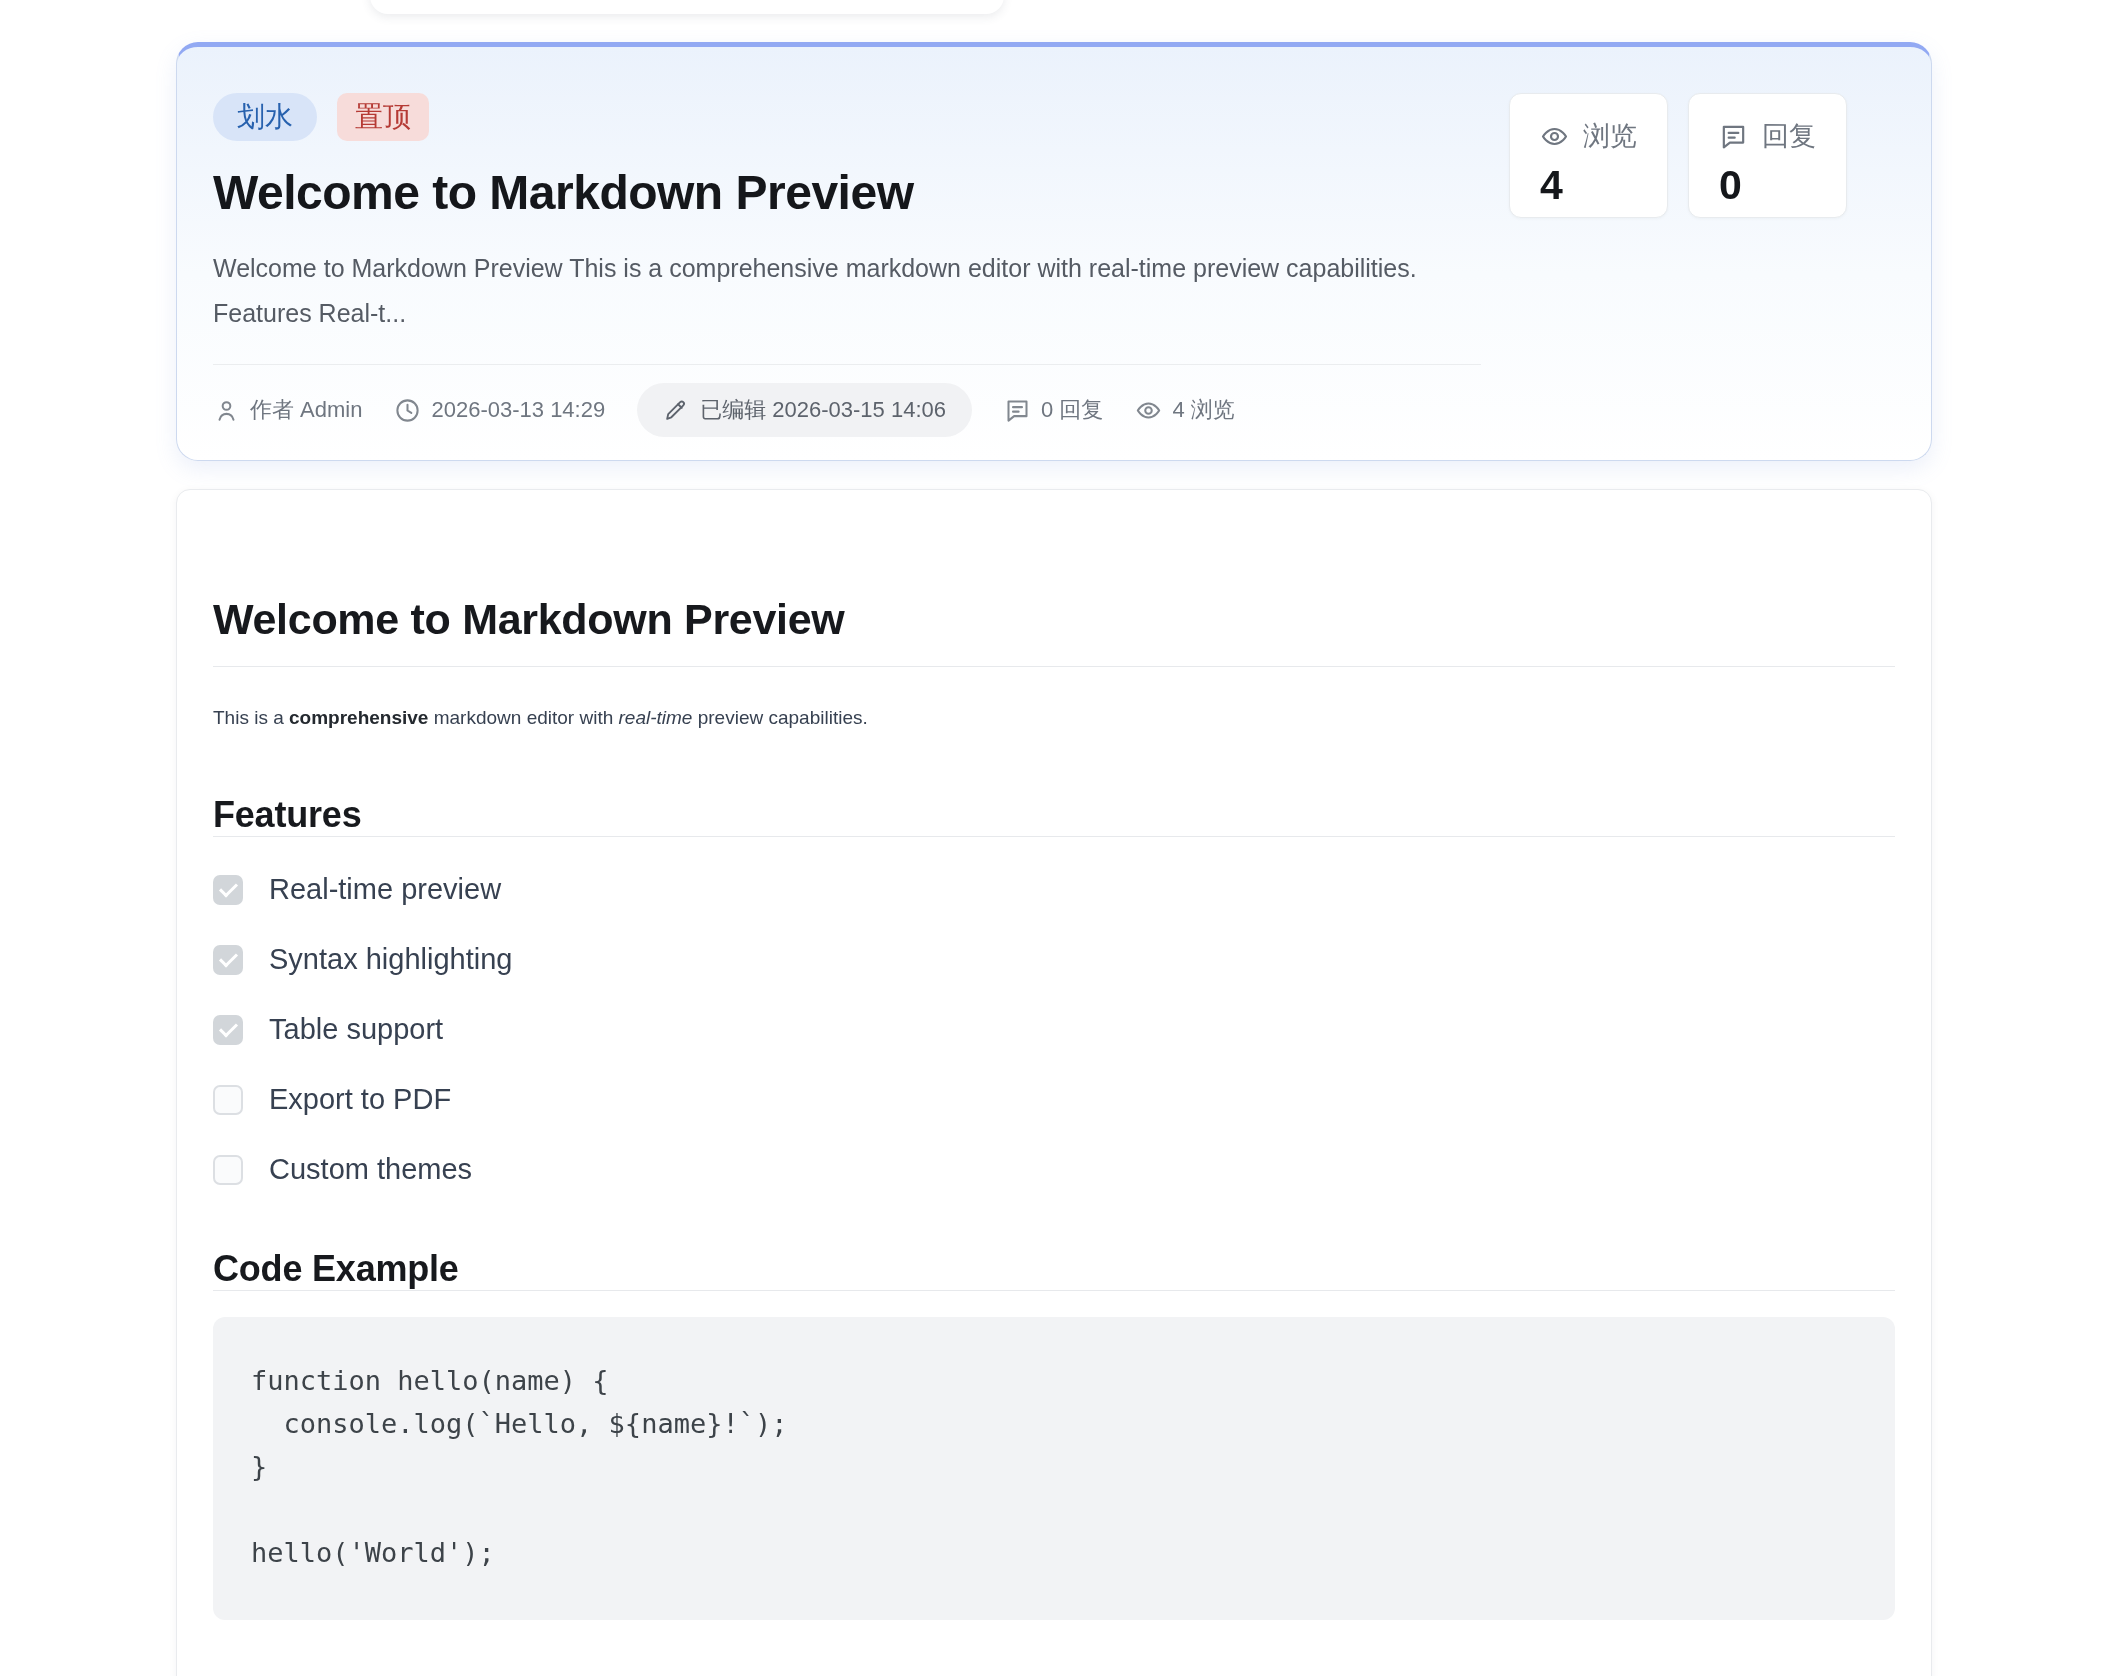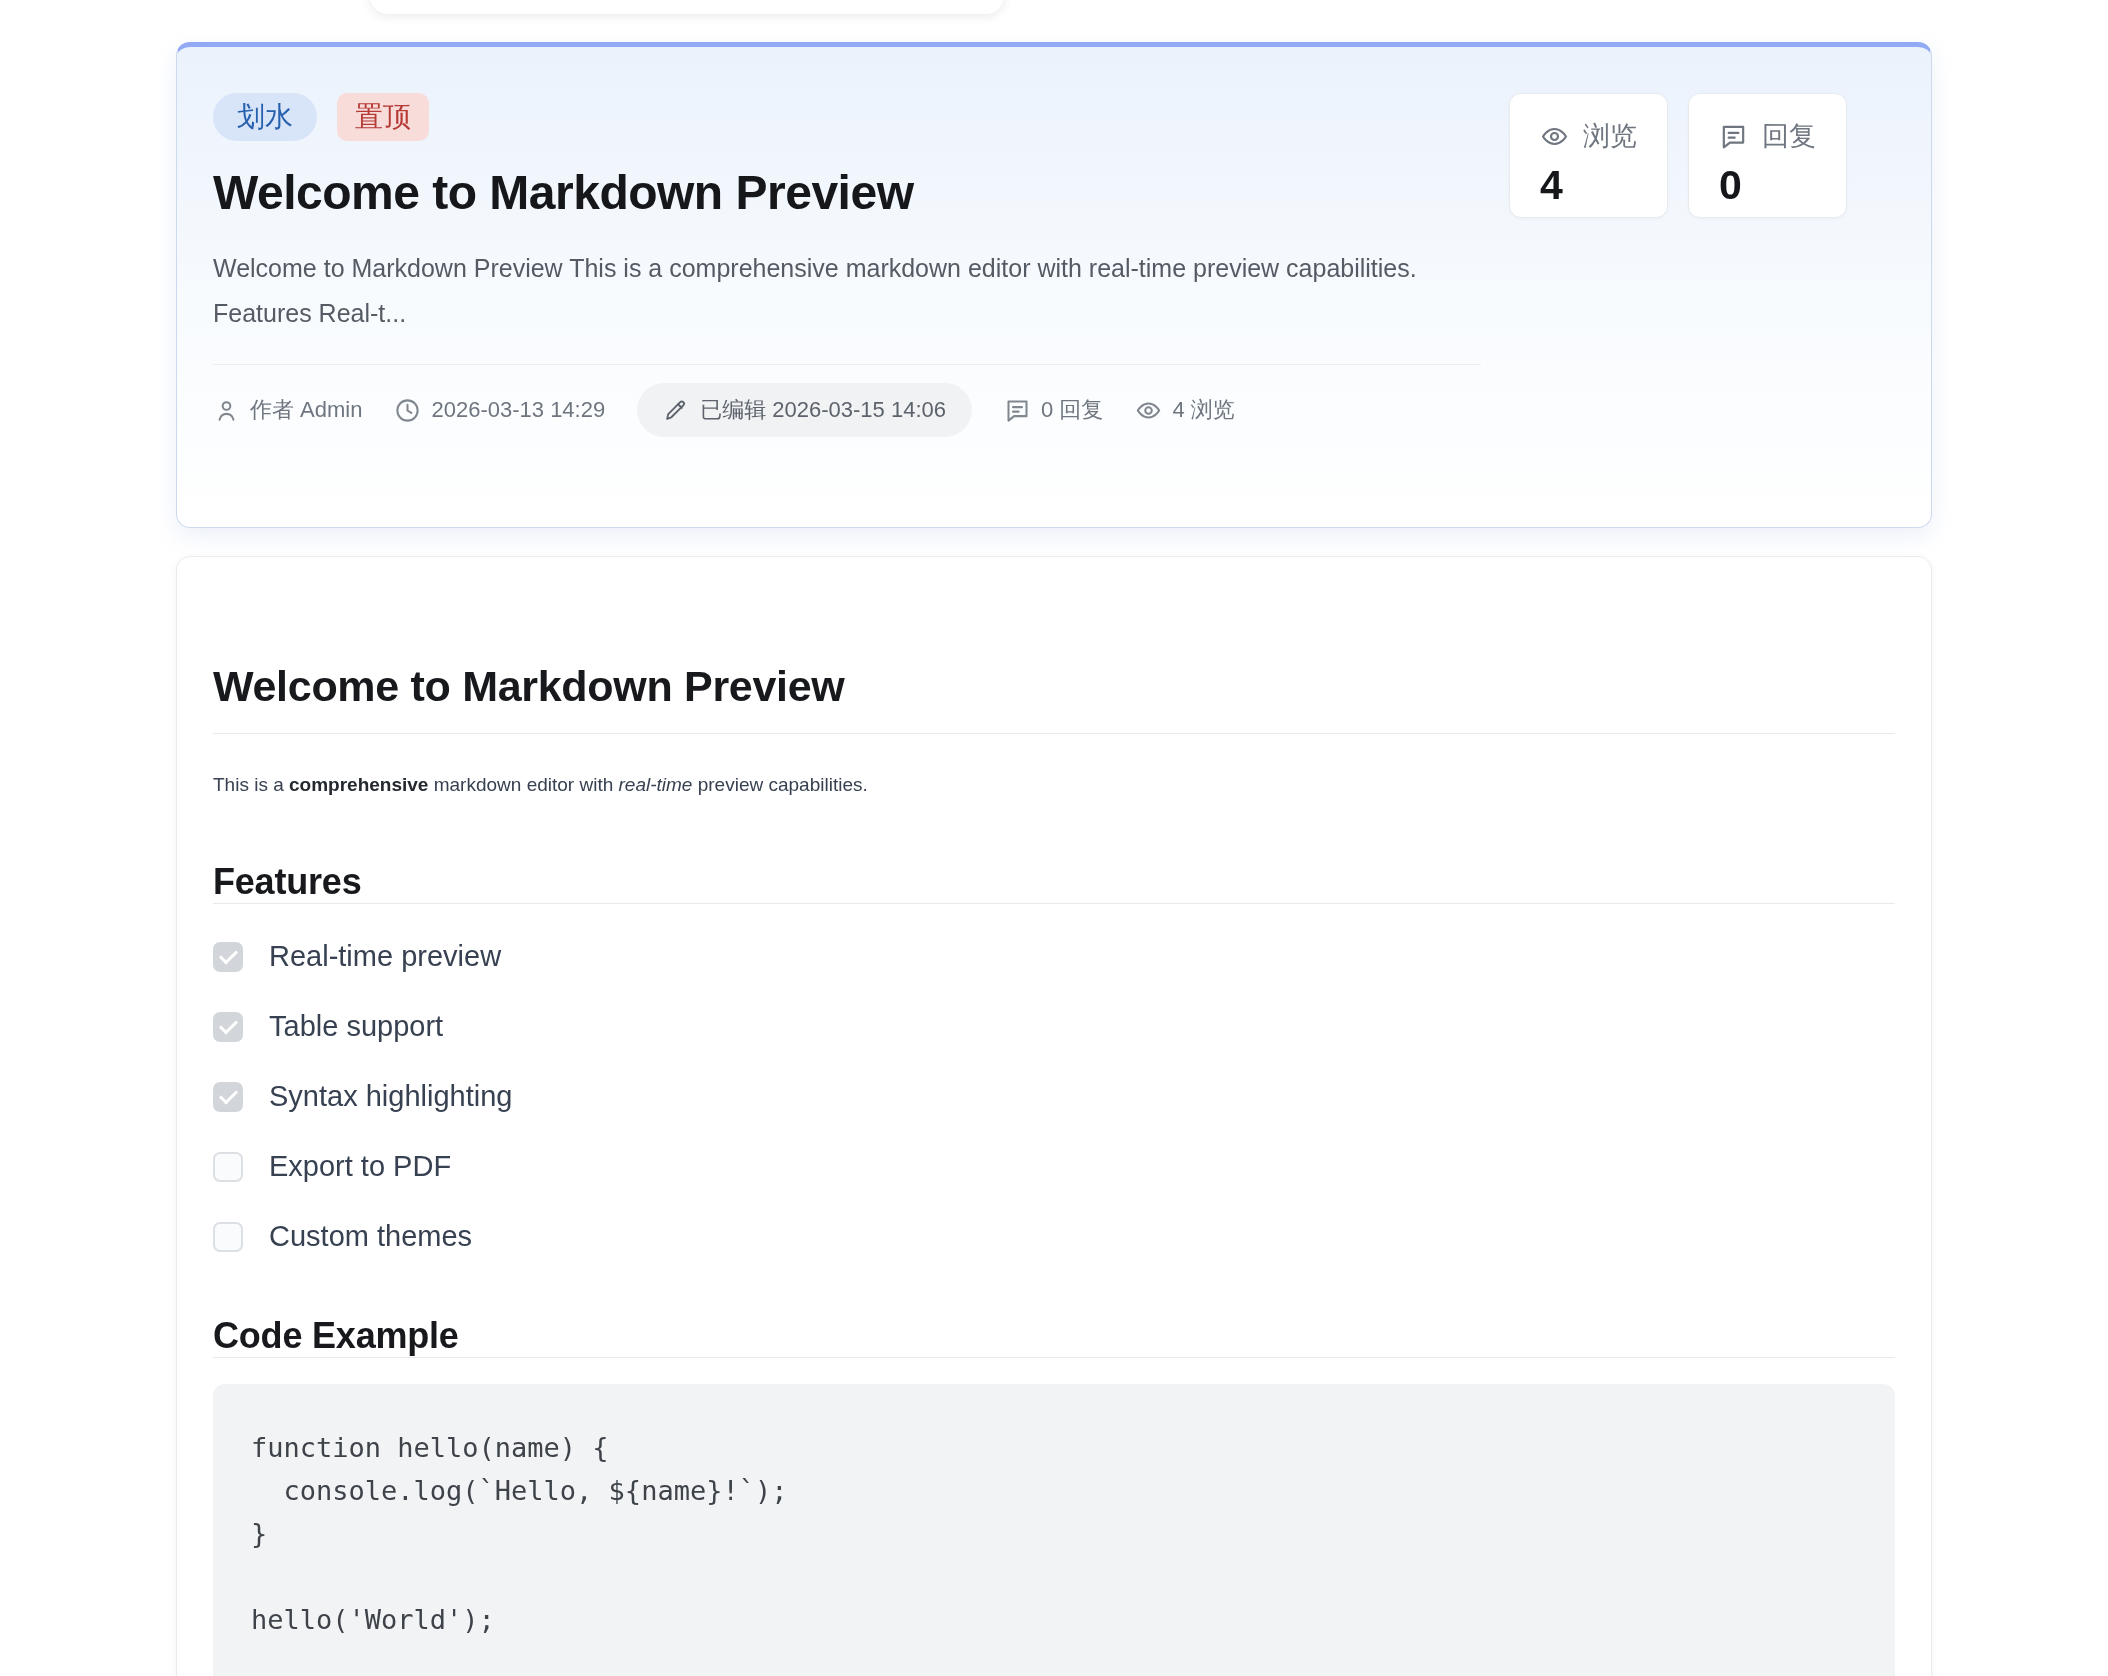--- a/index.html
+++ b/index.html
@@ -13,21 +13,21 @@
   .toolbar-remnant {
     position:absolute; left:370px; top:-28px; width:634px; height:42px;
     background:#ffffff; border-radius:0 0 18px 18px;
     box-shadow:0 3px 10px rgba(60,70,90,0.10);
   }
 
   .page { position:absolute; left:176px; top:42px; width:1756px; }
 
   
   .post-header-card {
-    height:486px; border-radius:14px;
+    height:419px; border-radius:22px;
     border:1px solid #cdd9ef; border-top:5px solid #92a9f3;
     background:linear-gradient(180deg,#ebf2fc 0%, #f8fbfe 55%, #ffffff 100%);
     box-shadow:0 8px 22px rgba(120,150,220,0.14);
     padding:46px 44px 36px 36px;
     display:flex; gap:30px;
   }
   .post-left { flex:1; min-width:0; }
 
   .tag-row { display:flex; gap:20px; align-items:center; }
   .tag { font-size:28px; line-height:1; padding:10px 24px; display:inline-block; }
@@ -195,25 +195,25 @@
 
     <h2 class="md-h2">Features</h2>
 
     <ul class="task-list">
       <li class="task-item">
         <span class="checkbox checked"></span>
         <span>Real-time preview</span>
       </li>
       <li class="task-item">
         <span class="checkbox checked"></span>
+        <span>Syntax highlighting</span>
+      </li>
+      <li class="task-item">
+        <span class="checkbox checked"></span>
         <span>Table support</span>
-      </li>
-      <li class="task-item">
-        <span class="checkbox checked"></span>
-        <span>Syntax highlighting</span>
       </li>
       <li class="task-item">
         <span class="checkbox unchecked"></span>
         <span>Export to PDF</span>
       </li>
       <li class="task-item">
         <span class="checkbox unchecked"></span>
         <span>Custom themes</span>
       </li>
     </ul>

